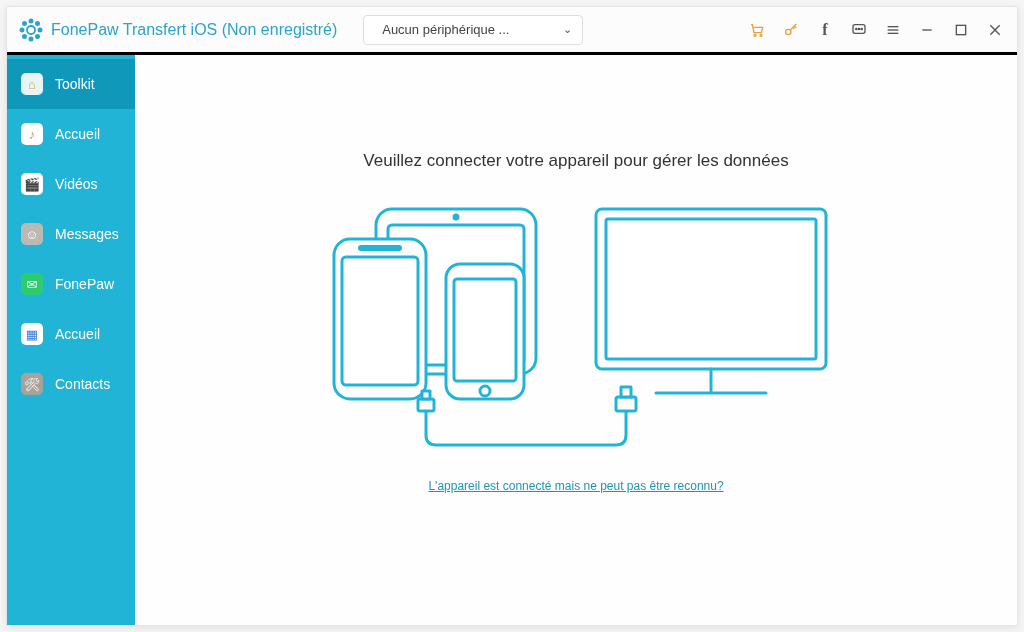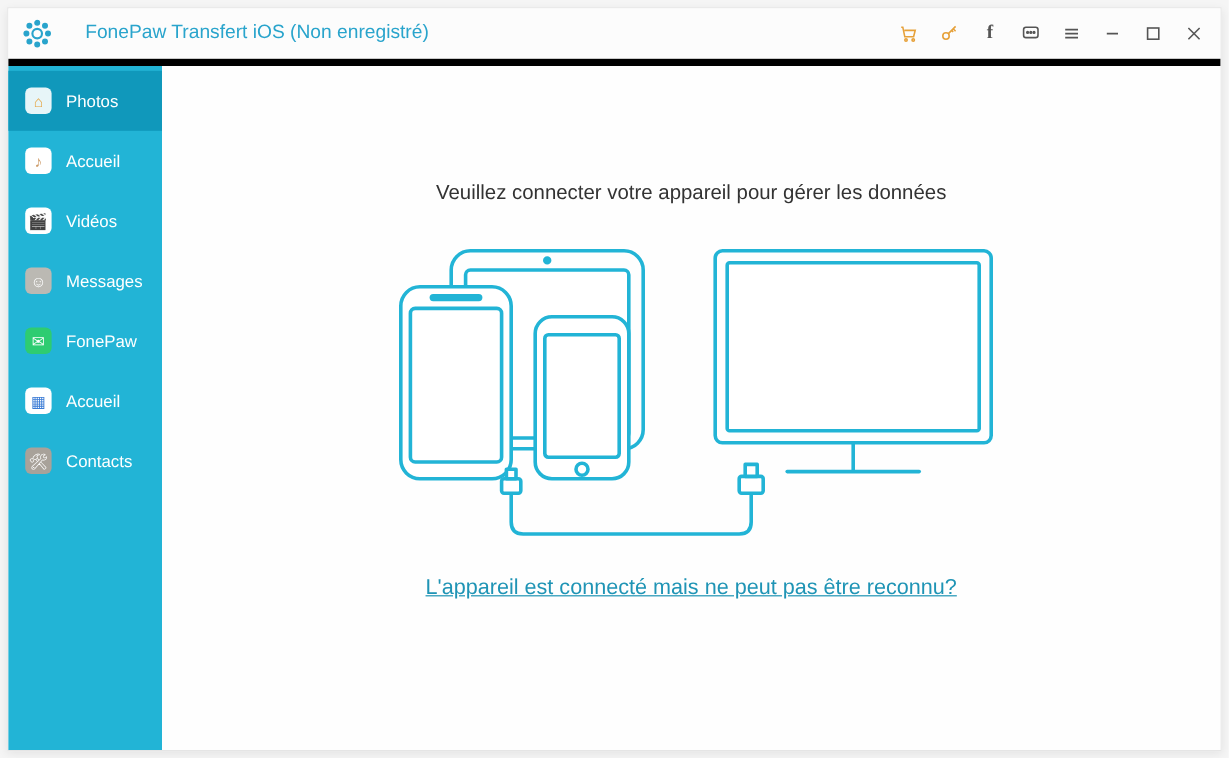--- a/index.html
+++ b/index.html
@@ -17,25 +17,25 @@
     background: #fff;
     border: 1px solid #e5e5e5;
     box-shadow: 0 2px 8px rgba(0,0,0,.08);
     display: flex;
     flex-direction: column;
   }
   
   .titlebar {
     height: 48px;
     background: #fcfcfc;
-    border-bottom: 6px solid #000000;
+    border-bottom: 3px solid #000000;
     display: flex;
     align-items: center;
     padding: 0 12px;
-    gap: 28px;
+    gap: 8px;
   }
   .logo {
     width: 24px; height: 24px;
     display: inline-flex; align-items: center; justify-content: center;
   }
   .apptitle {
     color: #29a4cc;
     font-size: 16px;
     flex-shrink: 0;
   }
@@ -124,21 +124,21 @@
     font-size: 17px;
     text-align: center;
   }
   .illus {
     margin-top: 28px;
     width: 520px; height: 250px;
   }
   .help-link {
     margin-top: 30px;
     color: #1f94b5;
-    font-size: 18px;
+    font-size: 12px;
     text-decoration: underline;
     cursor: pointer;
   }
 </style>
 </head>
 <body>
 
 <div class="window">
 
   <div class="titlebar">
@@ -150,20 +150,25 @@
         <circle cx="3" cy="12" r="1.6" fill="#29a4cc"></circle>
         <circle cx="21" cy="12" r="1.6" fill="#29a4cc"></circle>
         <circle cx="5.5" cy="5.5" r="1.6" fill="#29a4cc"></circle>
         <circle cx="18.5" cy="18.5" r="1.6" fill="#29a4cc"></circle>
         <circle cx="18.5" cy="5.5" r="1.6" fill="#29a4cc"></circle>
         <circle cx="5.5" cy="18.5" r="1.6" fill="#29a4cc"></circle>
       </svg>
     </span>
     <span class="apptitle">FonePaw Transfert iOS (Non enregistré)</span>
 
+    <div class="device-dd">
+      <span style="color:#333;font-size:14px;"></span>
+      <span>Aucun périphérique ...</span>
+      <span class="chev">⌄</span>
+    </div>
 
     <div class="titlebar-icons">
       <span class="tb-icon accent">
         <svg viewBox="0 0 24 24" fill="none" stroke="currentColor" stroke-width="2">
             <circle cx="9" cy="20" r="1.5"></circle>
             <circle cx="18" cy="20" r="1.5"></circle>
             <path d="M3 4h2l2.5 12h11l2-8H7"></path>
           </svg>
       </span>
       <span class="tb-icon accent">
@@ -206,21 +211,21 @@
           </svg>
       </span>
     </div>
   </div>
 
   <div class="body">
 
     <div class="sidebar">
       <div class="side-item active">
         <span class="side-ico ico-home">⌂</span>
-        <span>Photos</span>
+        <span>Toolkit</span>
       </div>
       <div class="side-item">
         <span class="side-ico ico-music">♪</span>
         <span>Accueil</span>
       </div>
       <div class="side-item">
         <span class="side-ico ico-videos">🎬</span>
         <span>Vidéos</span>
       </div>
       <div class="side-item">

